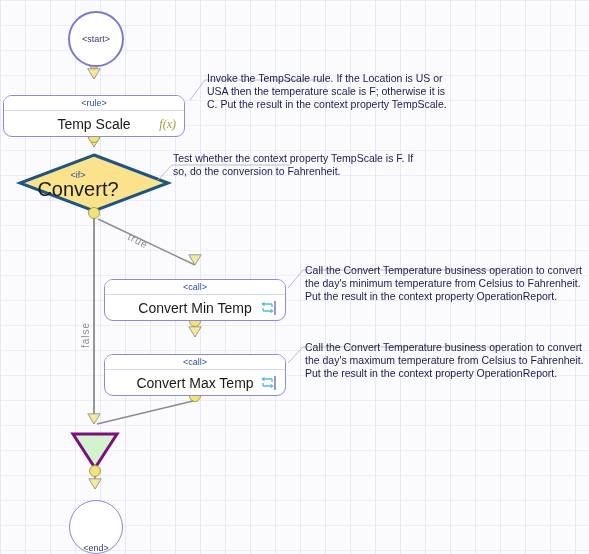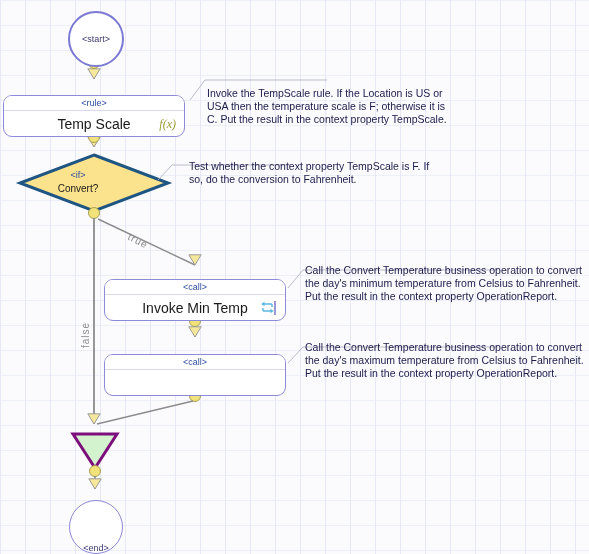--- a/index.html
+++ b/index.html
@@ -114,21 +114,21 @@
     align-items: center;
     justify-content: center;
     pointer-events: none;
   }
   .diamond-type {
     font-size: 9px;
     color: #2e4fa0;
     line-height: 11px;
   }
   .diamond-name {
-    font-size: 10px;
+    font-size: 20px;
     color: #1a1a1a;
     line-height: 16px;
   }
 
   
   .note {
     position: absolute;
     font-family: "Liberation Sans", sans-serif;
     font-size: 10.5px;
     line-height: 13px;
@@ -217,50 +217,64 @@
       <span class="diamond-name">Convert?</span>
     </div>
   </div>
 
   <div class="edge-label true" style="left:131px; top:231px;">true</div>
   <div class="edge-label false" style="left:80px; top:348px;">false</div>
 
   <div class="node act-box" style="left:104px; top:279px;">
     <div class="act-type">&lt;call&gt;</div>
     <div class="act-body">
-      <span class="act-name">Invoke Min Temp</span>
+      <span class="act-name">Convert Min Temp</span>
       <span class="act-icon">
         <svg width="18" height="16" viewBox="0 0 18 16" xmlns="http://www.w3.org/2000/svg">
           <line x1="16" y1="1" x2="16" y2="15" stroke="#6f6cc4" stroke-width="1.4"></line>
           <path d="M13,4 L3,4" stroke="#5bb8e0" stroke-width="1.4" fill="none"></path>
           <path d="M13,4 L13,7" stroke="#5bb8e0" stroke-width="1.4" fill="none"></path>
           <path d="M5.5,1.8 L2.2,4 L5.5,6.2 Z" fill="#5bb8e0"></path>
           <path d="M4,11 L13,11" stroke="#5bb8e0" stroke-width="1.4" fill="none"></path>
           <path d="M4,11 L4,8" stroke="#5bb8e0" stroke-width="1.4" fill="none"></path>
           <path d="M11.5,8.8 L14.8,11 L11.5,13.2 Z" fill="#5bb8e0"></path>
         </svg>
       </span>
     </div>
   </div>
 
   <div class="node act-box" style="left:104px; top:354px;">
     <div class="act-type">&lt;call&gt;</div>
+    <div class="act-body">
+      <span class="act-name">Convert Max Temp</span>
+      <span class="act-icon">
+        <svg width="18" height="16" viewBox="0 0 18 16" xmlns="http://www.w3.org/2000/svg">
+          <line x1="16" y1="1" x2="16" y2="15" stroke="#6f6cc4" stroke-width="1.4"></line>
+          <path d="M13,4 L3,4" stroke="#5bb8e0" stroke-width="1.4" fill="none"></path>
+          <path d="M13,4 L13,7" stroke="#5bb8e0" stroke-width="1.4" fill="none"></path>
+          <path d="M5.5,1.8 L2.2,4 L5.5,6.2 Z" fill="#5bb8e0"></path>
+          <path d="M4,11 L13,11" stroke="#5bb8e0" stroke-width="1.4" fill="none"></path>
+          <path d="M4,11 L4,8" stroke="#5bb8e0" stroke-width="1.4" fill="none"></path>
+          <path d="M11.5,8.8 L14.8,11 L11.5,13.2 Z" fill="#5bb8e0"></path>
+        </svg>
+      </span>
+    </div>
   </div>
 
   <div class="node" style="left:69px; top:500px;">
     <div class="term-circle end">
       <span class="term-label">&lt;end&gt;</span>
     </div>
   </div>
 
-  <div class="note" style="left:207px; top:87px; width:270px;">Invoke the TempScale rule. If the Location is US or
+  <div class="note" style="left:207px; top:72px; width:270px;">Invoke the TempScale rule. If the Location is US or
 USA then the temperature scale is F; otherwise it is
 C. Put the result in the context property TempScale.</div>
 
-  <div class="note" style="left:173px; top:160px; width:268px;margin-left:16px;">Test whether the context property TempScale is F. If
+  <div class="note" style="left:173px; top:152px; width:268px;">Test whether the context property TempScale is F. If
 so, do the conversion to Fahrenheit.</div>
 
   <div class="note" style="left:305px; top:264px; width:284px;">Call the Convert Temperature business operation to convert
 the day's minimum temperature from Celsius to Fahrenheit.
 Put the result in the context property OperationReport.</div>
 
   <div class="note" style="left:305px; top:341px; width:284px;">Call the Convert Temperature business operation to convert
 the day's maximum temperature from Celsius to Fahrenheit.
 Put the result in the context property OperationReport.</div>
 

